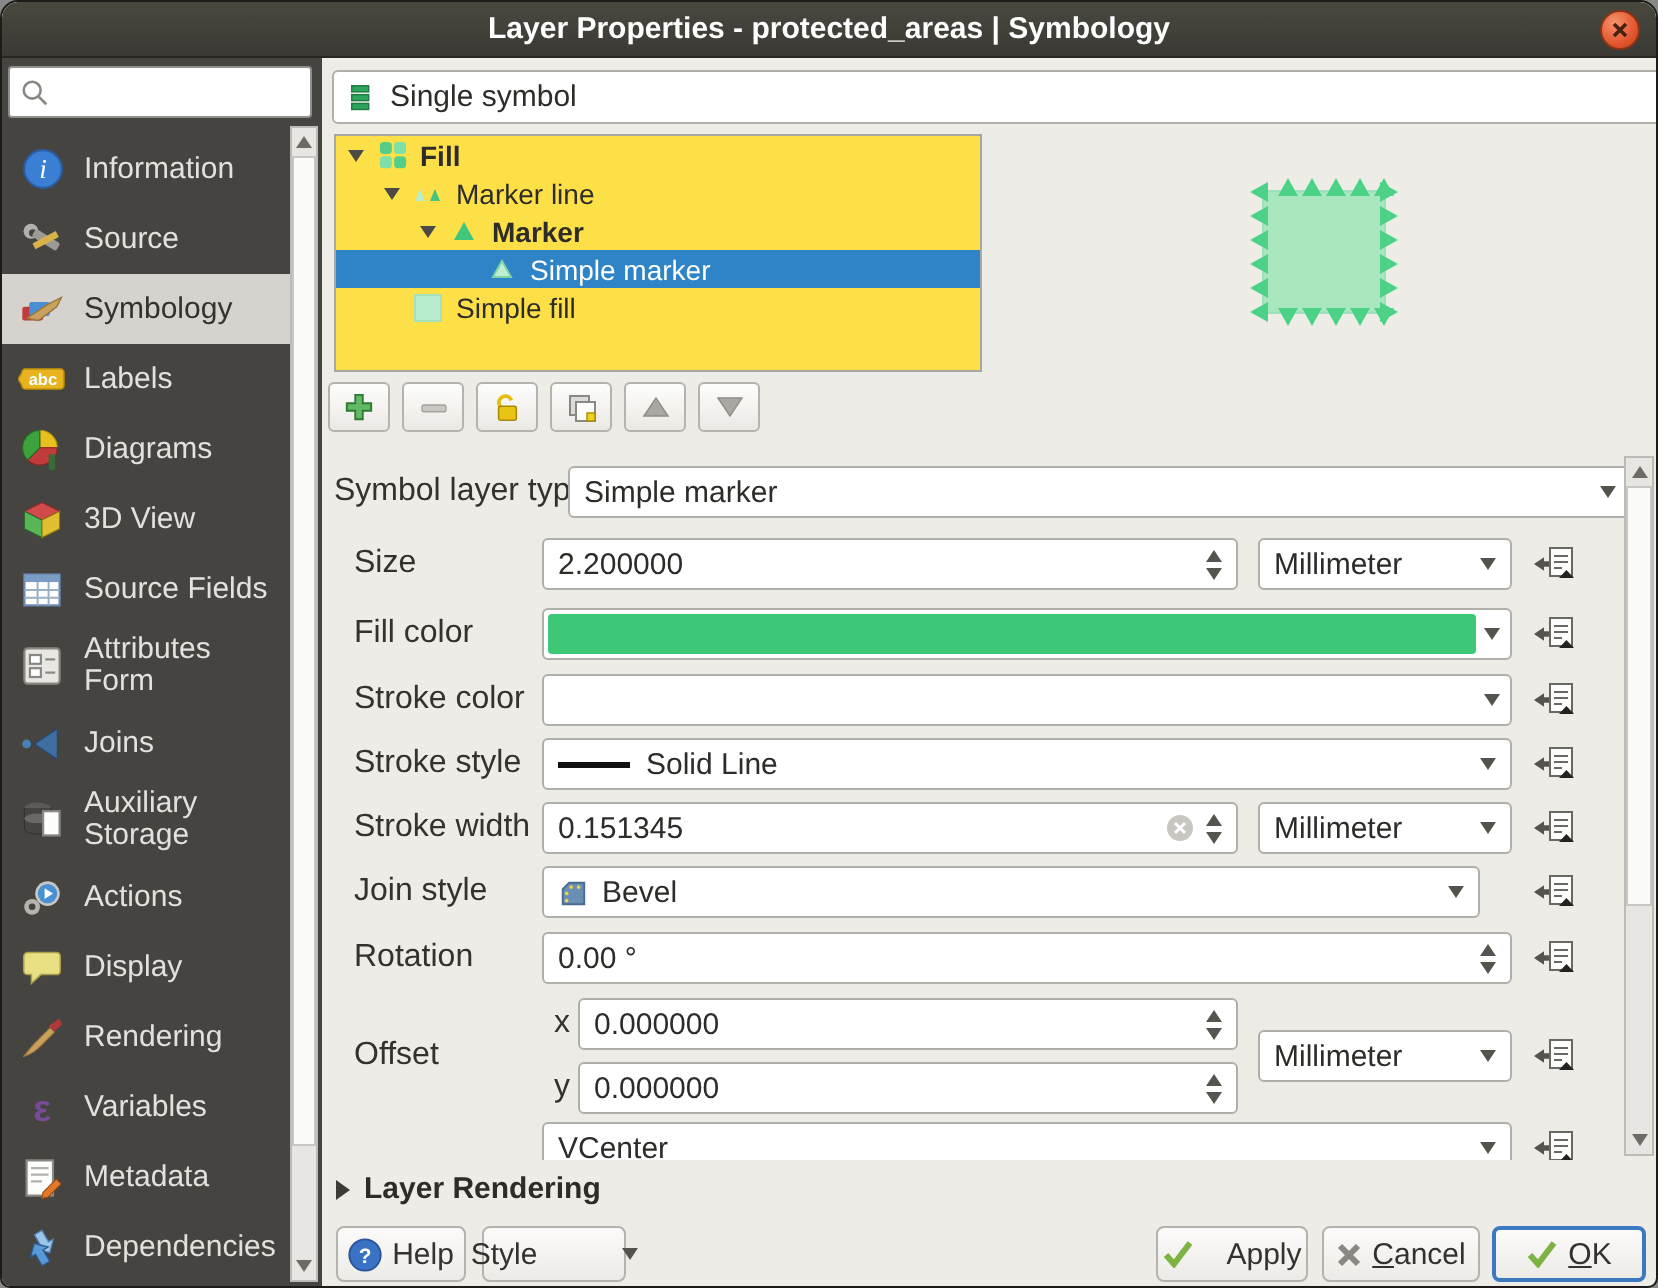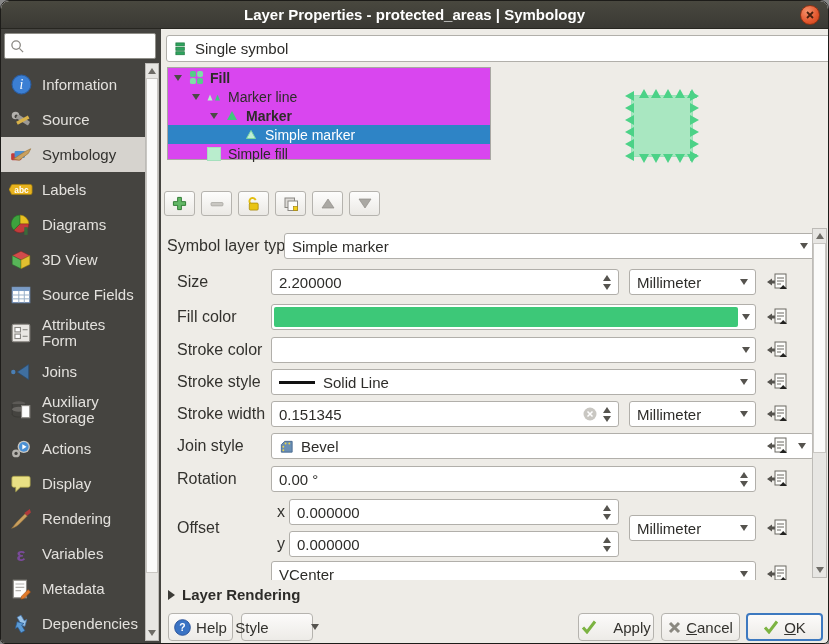--- a/index.html
+++ b/index.html
@@ -58,22 +58,22 @@
     font-size:15px; color:#2d2c29;
   }
   .chev { width:0; height:0; border-left:4.5px solid transparent; border-right:4.5px solid transparent; border-top:6px solid #55534e; margin-left:auto; }
   .spins { margin-left:auto; display:flex; flex-direction:column; gap:3px; padding-left:6px; }
   .s-up   { width:0;height:0;border-left:4px solid transparent;border-right:4px solid transparent;border-bottom:6px solid #56544f; }
   .s-down { width:0;height:0;border-left:4px solid transparent;border-right:4px solid transparent;border-top:6px solid #56544f; }
   .row-label { position:absolute; left:166px; height:26px; display:flex; align-items:center; font-size:16px; color:#33322e; }
   .override { position:absolute; width:28px; height:24px; display:flex; align-items:center; justify-content:center; cursor:pointer; }
   
   .tree {
-    position:absolute; left:166px; top:66px; width:324px; height:93px;
-    background:#d946ef; border:1px solid #a9a7a2;
+    position:absolute; left:166px; top:66px; width:324px; height:119px;
+    background:#fde047; border:1px solid #a9a7a2;
   }
   .tree-row { position:relative; height:19px; display:flex; align-items:center; font-size:14px; color:#2d2c29; }
   .tree-row.bold { font-weight:bold; }
   .tree-row.selected { background:#2e84c6; color:#fff; }
   .expander { width:0;height:0;border-left:4.5px solid transparent;border-right:4.5px solid transparent;border-top:6px solid #4b4a46; margin-right:6px; flex:none; }
   .t-icon { width:16px; height:14px; margin-right:6px; flex:none; display:flex; align-items:center; justify-content:center; }
   
   .tool-btn {
     position:absolute; top:190px; width:31px; height:25px;
     background:linear-gradient(#fdfdfc,#ebe9e5);
@@ -524,21 +524,21 @@
     <div class="override" style="left:602px; top:176px;">
       <svg width="24" height="21" viewBox="0 0 24 21">
           <path d="M2 10l5-3.4v2H10v2.8H7v2z" fill="#55534e"></path>
           <rect x="10" y="2" width="11" height="14" fill="#fdfdfb" stroke="#6a6863"></rect>
           <path d="M12 6h7M12 9h7M12 12h4" stroke="#6a6863"></path>
           <path d="M14.5 17H22l-3.8-4z" fill="#222220"></path>
         </svg>
     </div>
 
     <div class="row-label" style="left:16px; top:207px;">Join style</div>
-    <div class="combo" style="left:110px; top:207px; width:543px;">
+    <div class="combo" style="left:110px; top:207px; width:469px;">
       <svg width="15" height="15" viewBox="0 0 16 16" style="margin-right:7px">
           <path d="M2.5 14V6l3.5-3.5H14V14z" fill="#6a8fb5" stroke="#4a6a90"></path>
           <g fill="#e8d44a">
             <circle cx="4.6" cy="12" r="1"></circle>
             <circle cx="4.6" cy="8.2" r="1"></circle>
             <circle cx="7" cy="4.8" r="1"></circle>
             <circle cx="11" cy="4.8" r="1"></circle>
           </g>
         </svg>
       <span>Bevel</span>

